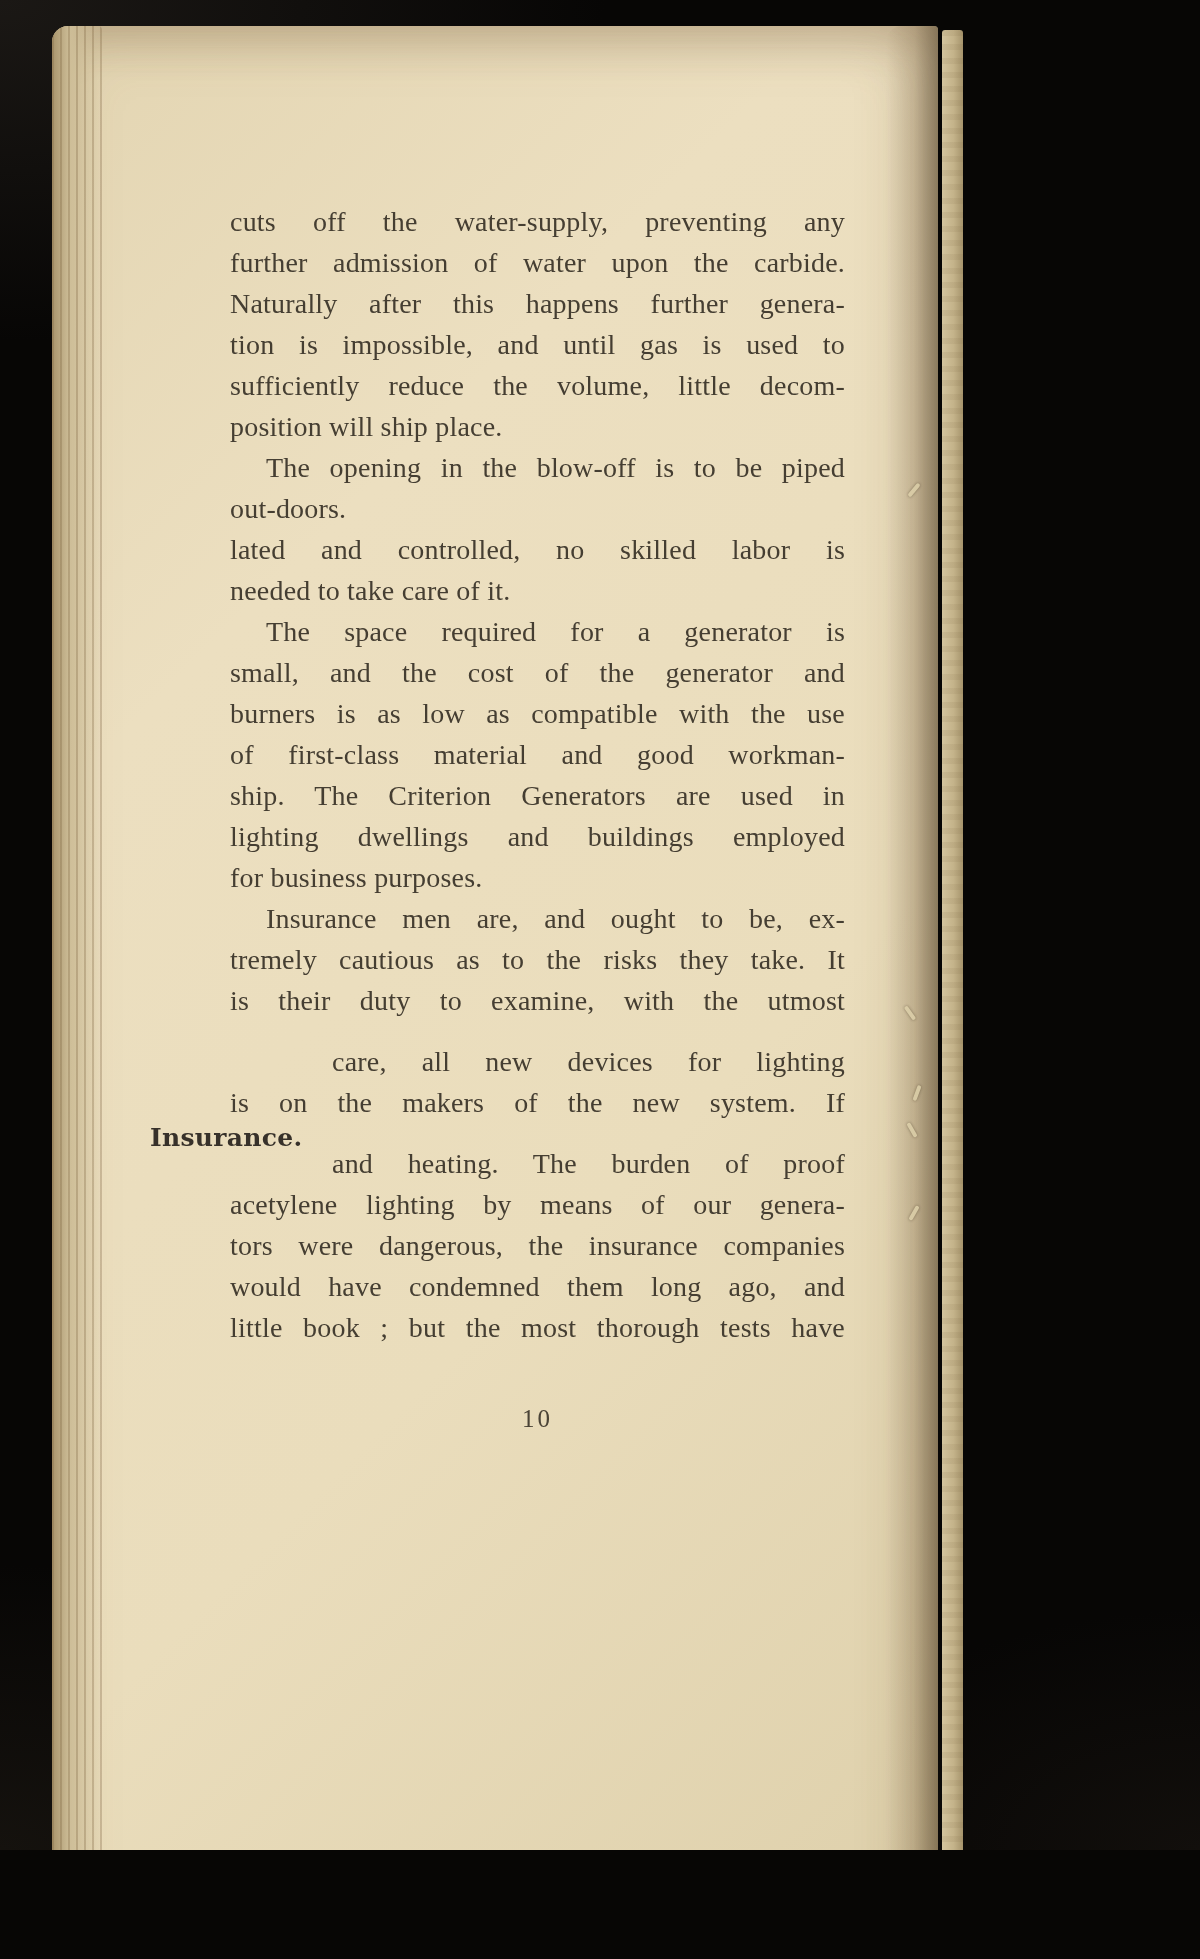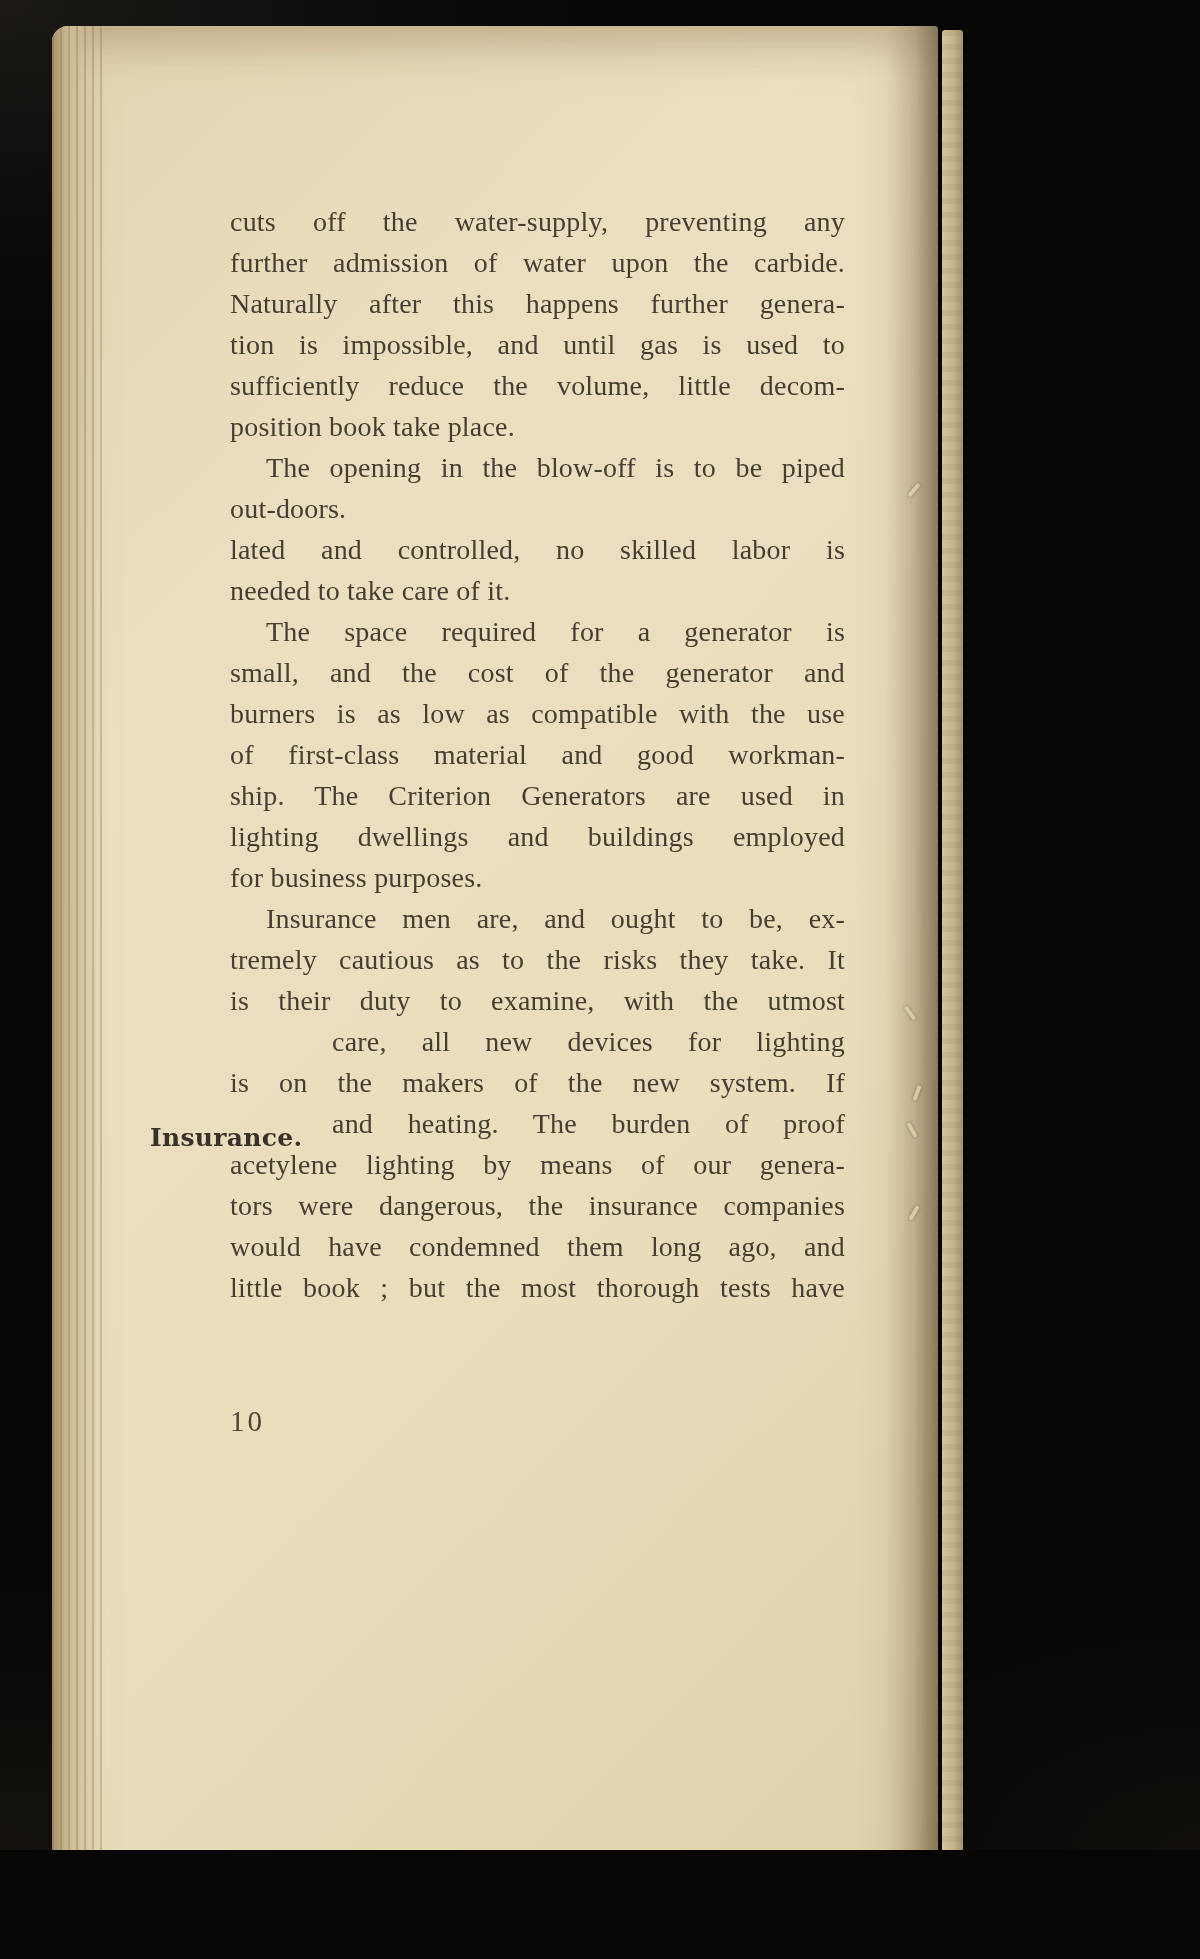--- a/index.html
+++ b/index.html
@@ -105,41 +105,43 @@
     text-justify: inter-word;
   }
   .line.last {
     text-align-last: left;
   }
   .line.indent {
     text-indent: 36px;
   }
   .line.cut {
     margin-left: 102px;
+    margin-top: 20px;
   }
 
   .sidenote {
     position: absolute;
     left: 150px;
     top: 1122px;
     width: 160px;
     font-family: "DejaVu Serif", serif;
     font-weight: 700;
     font-size: 25px;
     line-height: 32px;
     letter-spacing: 0.3px;
     color: #37312a;
   }
 
   .page-number {
     position: absolute;
     left: 230px;
     top: 1405px;
     width: 615px;
-    font-size: 29px;
+    text-align: center;
+    font-size: 25px;
     letter-spacing: 3px;
     color: #4a4336;
   }
 </style>
 </head>
 <body>
 
 <div class="scene">
 
   <div class="paper">
@@ -147,21 +149,21 @@
   </div>
 
   <div class="fore-edge"></div>
 
   <div class="text-block" id="text-block">
       <div class="line">cuts off the water-supply, preventing any</div>
       <div class="line">further admission of water upon the carbide.</div>
       <div class="line">Naturally after this happens further genera-</div>
       <div class="line">tion is impossible, and until gas is used to</div>
       <div class="line">sufficiently reduce the volume, little decom-</div>
-      <div class="line last">position book take place.</div>
+      <div class="line last">position will ship place.</div>
       <div class="line indent">The opening in the blow-off is to be piped</div>
       <div class="line last">out-doors.</div>
       <div class="line">lated and controlled, no skilled labor is</div>
       <div class="line last">needed to take care of it.</div>
       <div class="line indent">The space required for a generator is</div>
       <div class="line">small, and the cost of the generator and</div>
       <div class="line">burners is as low as compatible with the use</div>
       <div class="line">of first-class material and good workman-</div>
       <div class="line">ship. The Criterion Generators are used in</div>
       <div class="line">lighting dwellings and buildings employed</div>

